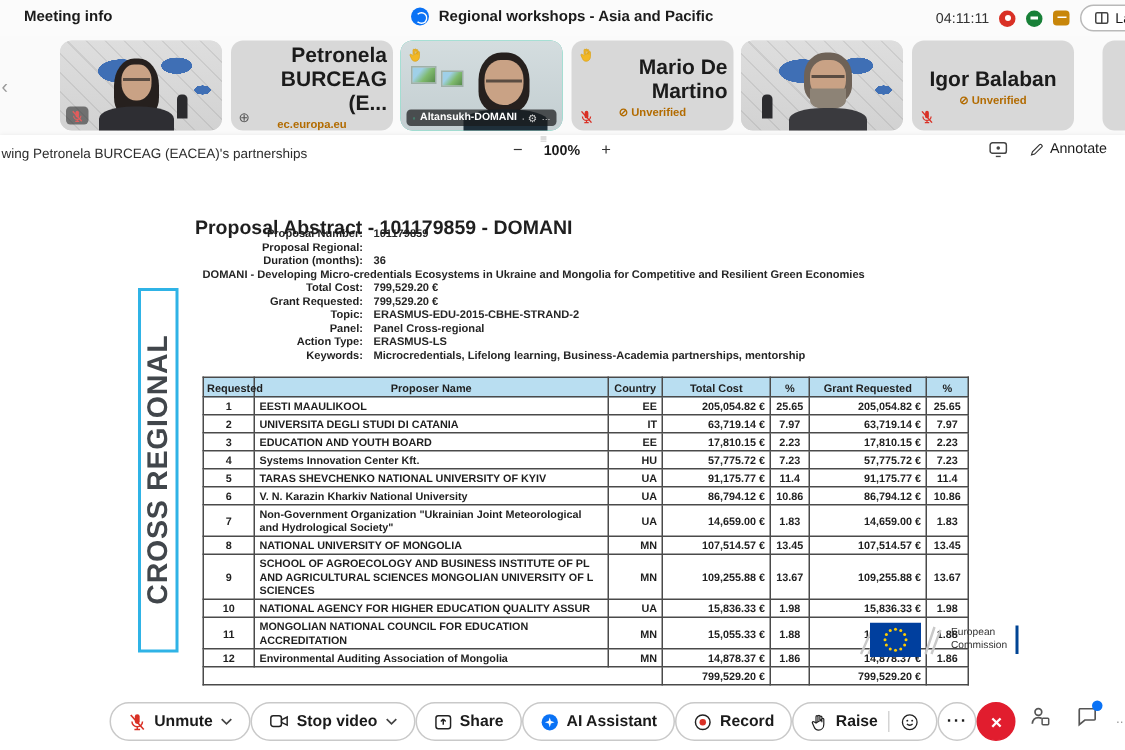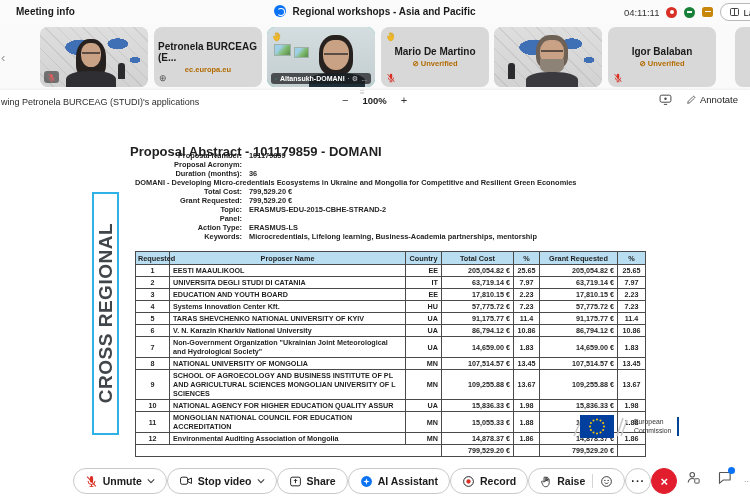--- a/index.html
+++ b/index.html
@@ -43,21 +43,21 @@
   .person { position:absolute; }
   .hair { position:absolute; background:#26201e; border-radius:45% 45% 35% 35%; }
   .face { position:absolute; background:#c9a285; border-radius:42% 42% 48% 48%; }
   .glasses { position:absolute; height:2px; background:rgba(30,30,30,.65); }
   .beard { position:absolute; background:#8d8376; border-radius:0 0 45% 45%; }
   .body { position:absolute; background:#2e2e33; border-radius:45% 45% 0 0; }
   .mural-man { position:absolute; width:7px; height:16px; background:#2b2b2e; border-radius:3px 3px 0 0; }
   .mic-chip { position:absolute; left:4px; bottom:4px; width:15px; height:12px; background:rgba(30,30,30,.55); border-radius:3px; display:flex; align-items:center; justify-content:center; }
   .mic-bare { position:absolute; left:5px; bottom:4px; }
   .namecard { display:flex; flex-direction:column; align-items:center; justify-content:center; gap:2px; }
-  .card-name { font-size:10px; font-weight:bold; color:#1b1b1b; text-align:left; padding:0 4px; }
+  .card-name { font-size:14px; font-weight:bold; color:#1b1b1b; text-align:right; padding:0 4px; }
   .card-sub { font-size:7.5px; font-weight:bold; color:#b26b00; display:flex; align-items:center; gap:2px; }
   .plus-icon { position:absolute; left:5px; bottom:4px; font-size:9px; color:#555; }
   .hand-raise { position:absolute; left:5px; top:4px; }
   .speaker-label { position:absolute; left:4px; right:auto; bottom:3px; max-width:100px; background:rgba(25,26,28,.72); border-radius:3px; padding:1.5px 4px; display:flex; align-items:center; gap:3px; color:#fff; font-size:7px; font-weight:bold; white-space:nowrap; }
   .speaker-extra { color:#cfcfcf; font-weight:normal; }
   .tile-sliver { position:absolute; left:735px; top:3px; width:15px; height:60px; border-radius:8px 0 0 8px; background:#d8d8d8; }
 
   
   .sharebar { position:absolute; left:0; top:90px; width:750px; height:24px; background:#fff; box-shadow:0 1px 4px rgba(0,0,0,.14); }
   .drag-handle { position:absolute; left:360px; top:-2px; color:#bdbdbd; font-size:8px; letter-spacing:1px; }
@@ -220,21 +220,21 @@
             <path d="M4 3l16 18" stroke="#d93025" stroke-width="2.4"></path>
           </svg>
       </span>
     </div>
 
     <div class="tile-sliver"></div>
   </div>
 
   <div class="sharebar">
     <span class="drag-handle">≡</span>
-    <span class="viewing-text">wing Petronela BURCEAG (STUDI)'s applications</span>
+    <span class="viewing-text">wing Petronela BURCEAG (EACEA)'s partnerships</span>
     <div class="zoomctl">
       <span class="zbtn">−</span>
       <span class="zlevel">100%</span>
       <span class="zbtn">+</span>
     </div>
     <div class="share-right">
       <svg width="13" height="11" viewBox="0 0 24 20">
           <rect x="2" y="2" width="20" height="13" rx="3" fill="none" stroke="#444" stroke-width="1.8"></rect>
           <circle cx="12" cy="8.5" r="2.2" fill="#444"></circle>
           <path d="M9 19h6" stroke="#444" stroke-width="1.8"></path>
@@ -252,21 +252,21 @@
     <div class="vlabel">
         <span>CROSS REGIONAL</span>
       </div>
     <div class="doc-title">Proposal Abstract - 101179859 - DOMANI</div>
     <div class="fields">
         <div class="frow">
           <div class="flabel">Proposal Number:</div>
           <div class="fvalue">101179859</div>
         </div>
         <div class="frow">
-          <div class="flabel">Proposal Acronym:</div>
+          <div class="flabel">Proposal Regional:</div>
         </div>
         <div class="frow">
           <div class="flabel">Duration (months):</div>
           <div class="fvalue">36</div>
         </div>
         <div class="frow">
           <div class="fvalue">DOMANI - Developing Micro-credentials Ecosystems in Ukraine and Mongolia for Competitive and Resilient Green Economies</div>
         </div>
         <div class="frow">
           <div class="flabel">Total Cost:</div>
@@ -275,20 +275,21 @@
         <div class="frow">
           <div class="flabel">Grant Requested:</div>
           <div class="fvalue">799,529.20 €</div>
         </div>
         <div class="frow">
           <div class="flabel">Topic:</div>
           <div class="fvalue">ERASMUS-EDU-2015-CBHE-STRAND-2</div>
         </div>
         <div class="frow">
           <div class="flabel">Panel:</div>
+          <div class="fvalue">Panel Cross-regional</div>
         </div>
         <div class="frow">
           <div class="flabel">Action Type:</div>
           <div class="fvalue">ERASMUS-LS</div>
         </div>
         <div class="frow">
           <div class="flabel">Keywords:</div>
           <div class="fvalue">Microcredentials, Lifelong learning, Business-Academia partnerships, mentorship</div>
         </div>
       </div>

